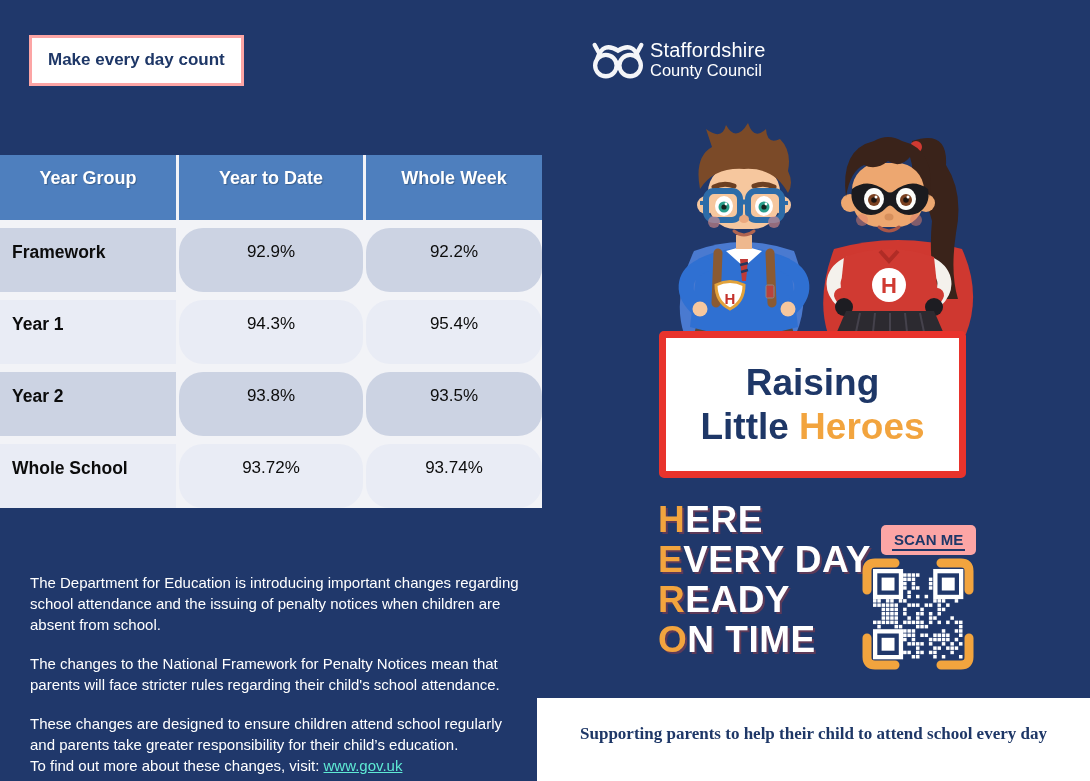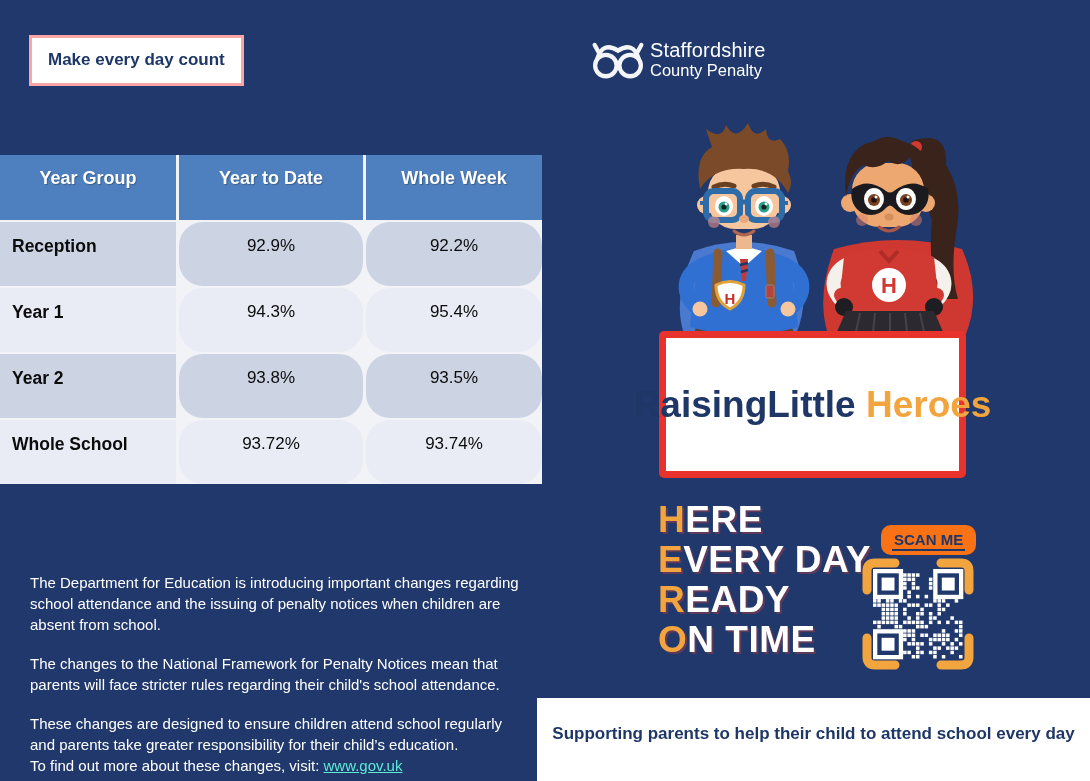--- a/index.html
+++ b/index.html
@@ -19,21 +19,21 @@
   
   .logo { position:absolute; left:590px; top:35px; display:flex; align-items:center; gap:4px; }
   .logo-text { color:#fff; line-height:1.12; }
   .logo-line1 { font-size:20px; letter-spacing:.2px; }
   .logo-line2 { font-size:16.5px; }
   
   .att-table {
     position:absolute; left:0; top:155px; width:542px;
     display:grid; grid-template-columns:176px 184px 176px;
     grid-template-rows:65px repeat(4, 64px);
-    gap:2px 3px; background:#f2f3f7;text-align:right;
+    gap:8px 3px; background:#f2f3f7;text-align:right;
   }
   .att-table .hcell {
     background:#4e7fbe; color:#fff; font-size:18px; font-weight:bold;
     display:flex; justify-content:center; padding-top:13px;
     text-shadow:1px 1px 1px rgba(0,0,0,.25);
   }
   .att-table .cell { font-size:17px; color:#0c0c0c; display:flex; padding-top:14px; }
   .att-table .row-a { background:#ccd3e3; }
   .att-table .row-b { background:#e9ecf5; }
   .att-table .lbl { font-weight:bold; padding-left:12px; font-size:17.5px; }
@@ -41,44 +41,44 @@
   
   .paras { position:absolute; left:30px; top:572px; width:492px; color:#fff; font-size:15px; line-height:1.4; }
   .paras p { margin-bottom:18px; }
   .gov-link { color:#5eead4; font-weight:normal; text-decoration:underline; cursor:pointer; }
   
   .heroes-art { position:absolute; left:648px; top:101px; width:332px; height:233px; }
   
   .raising-box {
     position:absolute; left:659px; top:331px; width:307px; height:147px;
     background:#fff; border:7px solid #e8332c; border-radius:5px;
-    display:flex; flex-direction:row; justify-content:center; align-items:center;
+    display:flex; flex-direction:column; justify-content:center; align-items:center;
     font-size:37px; font-weight:bold; color:#1e3767; line-height:44px; text-align:center;
   }
   .orange { color:#f2a43e; }
   
   .acronym { position:absolute; left:658px; top:500px; }
   .aline {
     font-size:37px; font-weight:bold; color:#fff; line-height:40px; letter-spacing:.5px;
     text-shadow:2px 2px 0 rgba(198,62,58,.38);
   }
   .aline .first { color:#f2a43e; }
   
   .scanme {
     position:absolute; left:881px; top:525px;
-    background:#f97316; border-radius:10px; padding:6px 11px 7px 11px;
+    background:#fca5a5; border-radius:5px; padding:6px 11px 7px 11px;
     font-size:15px; font-weight:bold; color:#1e3767;
   }
   .scanme span { border-bottom:2px solid #1e3767; padding:0 2px 1px 2px; }
   .qr { position:absolute; left:862px; top:556px; width:112px; height:116px; }
   
   .footer {
     position:absolute; left:537px; top:698px; width:553px; height:83px; background:#fff;
     display:flex; justify-content:center; align-items:center; padding-bottom:12px;
-    color:#1e3767; font-size:17px; font-weight:bold;
+    color:#1e3767; font-size:17px; font-weight:bold;font-family:Liberation Serif, serif;
   }
 </style>
 </head>
 <body>
 
 <div class="page">
 
   <div class="tagline">
     <span>Make every day count</span>
   </div>
@@ -88,30 +88,30 @@
       <g fill="none" stroke="#f4f5f8" stroke-width="4.6" stroke-linecap="round">
         <circle cx="17" cy="32" r="11.5"></circle>
         <circle cx="43" cy="32" r="11.5"></circle>
         <path d="M8,24 Q14,6 30,16 Q46,6 52,24"></path>
         <path d="M11,21 L5,10"></path>
         <path d="M49,21 L55,10"></path>
       </g>
     </svg>
     <div class="logo-text">
       <div class="logo-line1">Staffordshire</div>
-      <div class="logo-line2">County Penalty</div>
+      <div class="logo-line2">County Council</div>
     </div>
   </div>
 
   <div class="att-table">
     <div class="hcell">Year Group</div>
     <div class="hcell">Year to Date</div>
     <div class="hcell">Whole Week</div>
 
-    <div class="cell lbl row-a">Reception</div>
+    <div class="cell lbl row-a">Framework</div>
     <div class="cell val row-a">92.9%</div>
     <div class="cell val row-a">92.2%</div>
 
     <div class="cell lbl row-b">Year 1</div>
     <div class="cell val row-b">94.3%</div>
     <div class="cell val row-b">95.4%</div>
 
     <div class="cell lbl row-a">Year 2</div>
     <div class="cell val row-a">93.8%</div>
     <div class="cell val row-a">93.5%</div>

